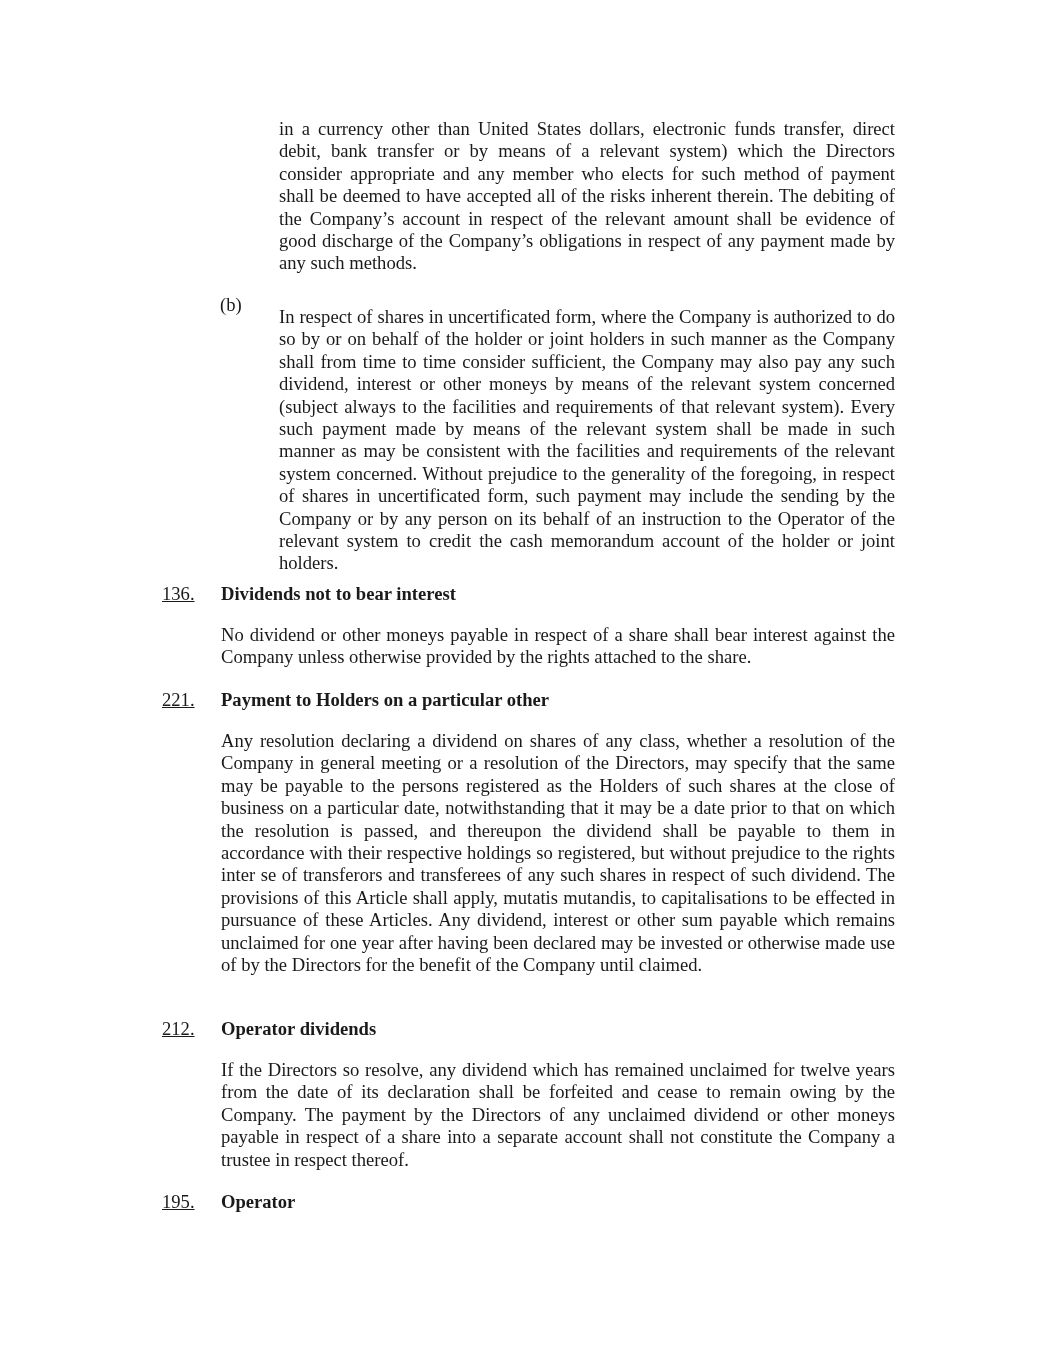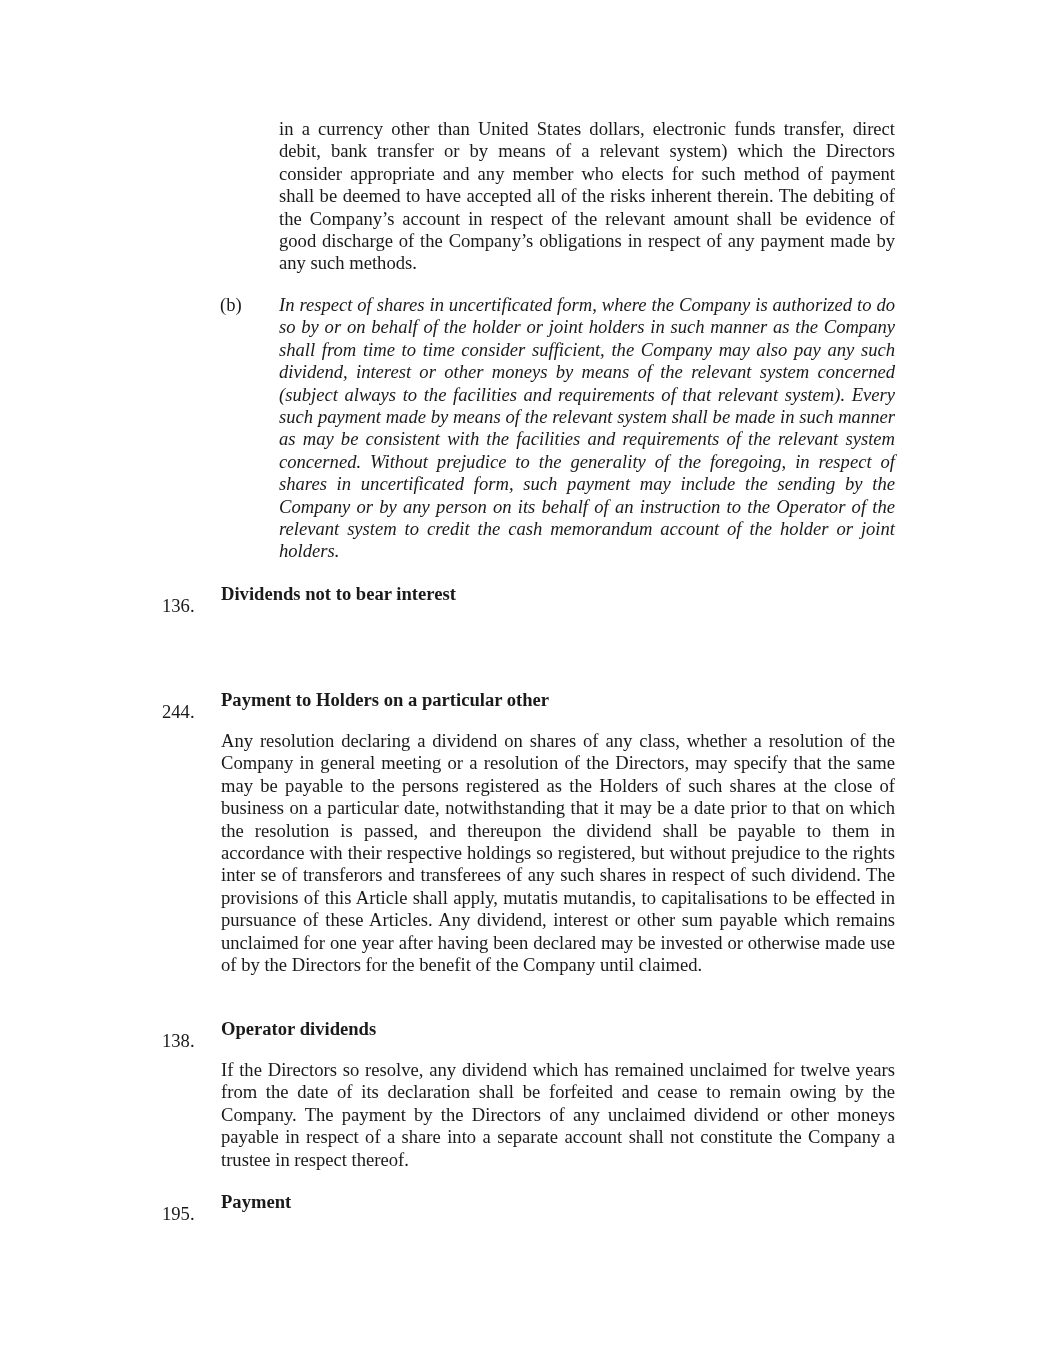--- a/index.html
+++ b/index.html
@@ -43,35 +43,35 @@
     }
     .sub-label {
       position: absolute;
       left: 0;
       top: 0;
       width: 40px;
     }
     .sub-text {
       position: absolute;
       left: 59px;
-      top: 0;
+      top: 12px;
       width: 616px;
-      font-style: italic;
     }
     .article-heading {
       position: absolute;
       left: 162px;
       width: 740px;
       margin: 0;
     }
     .article-number {
       position: absolute;
       left: 0;
-      top: 12px;
+      top: 0;
       width: 50px;
+      text-decoration: underline;
     }
     .article-title {
       position: absolute;
       left: 59px;
       top: 0;
       font-weight: bold;
       white-space: nowrap;
       text-align: right;
     }
     .article-body {
@@ -89,31 +89,32 @@
 
   <div class="sub-item">
     <span class="sub-label">(b)</span>
     <p class="justify sub-text">In respect of shares in uncertificated form, where the Company is authorized to do so by or on behalf of the holder or joint holders in such manner as the Company shall from time to time consider sufficient, the Company may also pay any such dividend, interest or other moneys by means of the relevant system concerned (subject always to the facilities and requirements of that relevant system).  Every such payment made by means of the relevant system shall be made in such manner as may be consistent with the facilities and requirements of the relevant system concerned. Without prejudice to the generality of the foregoing, in respect of shares in uncertificated form, such payment may include the sending by the Company or by any person on its behalf of an instruction to the Operator of the relevant system to credit the cash memorandum account of the holder or joint holders.</p>
   </div>
 
   <div class="article-heading" style="top:583px;">
     <span class="article-number">136.</span>
     <span class="article-title">Dividends not to bear interest</span>
   </div>
+  <p class="justify article-body" style="top:624px;">No dividend or other moneys payable in respect of a share shall bear interest against the Company unless otherwise provided by the rights attached to the share.</p>
 
   <div class="article-heading" style="top:689px;">
-    <span class="article-number">244.</span>
+    <span class="article-number">221.</span>
     <span class="article-title">Payment to Holders on a particular other</span>
   </div>
   <p class="justify article-body" style="top:730px;">Any resolution declaring a dividend on shares of any class, whether a resolution of the Company in general meeting or a resolution of the Directors, may specify that the same may be payable to the persons registered as the Holders of such shares at the close of business on a particular date, notwithstanding that it may be a date prior to that on which the resolution is passed, and thereupon the dividend shall be payable to them in accordance with their respective holdings so registered, but without prejudice to the rights inter se of transferors and transferees of any such shares in respect of such dividend. The provisions of this Article shall apply, mutatis mutandis, to capitalisations to be effected in pursuance of these Articles.  Any dividend, interest or other sum payable which remains unclaimed for one year after having been declared may be invested or otherwise made use of by the Directors for the benefit of the Company until claimed.</p>
 
   <div class="article-heading" style="top:1018px;">
-    <span class="article-number">138.</span>
+    <span class="article-number">212.</span>
     <span class="article-title">Operator dividends</span>
   </div>
   <p class="justify article-body" style="top:1059px;">If the Directors so resolve, any dividend which has remained unclaimed for twelve years from the date of its declaration shall be forfeited and cease to remain owing by the Company.  The payment by the Directors of any unclaimed dividend or other moneys payable in respect of a share into a separate account shall not constitute the Company a trustee in respect thereof.</p>
 
   <div class="article-heading" style="top:1191px;">
     <span class="article-number">195.</span>
-    <span class="article-title">Payment</span>
+    <span class="article-title">Operator</span>
   </div>
 
 </div>
 
 </body></html>

